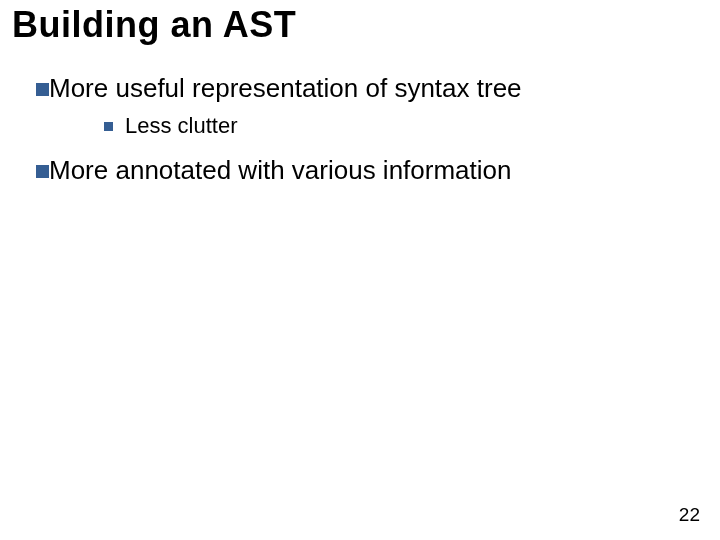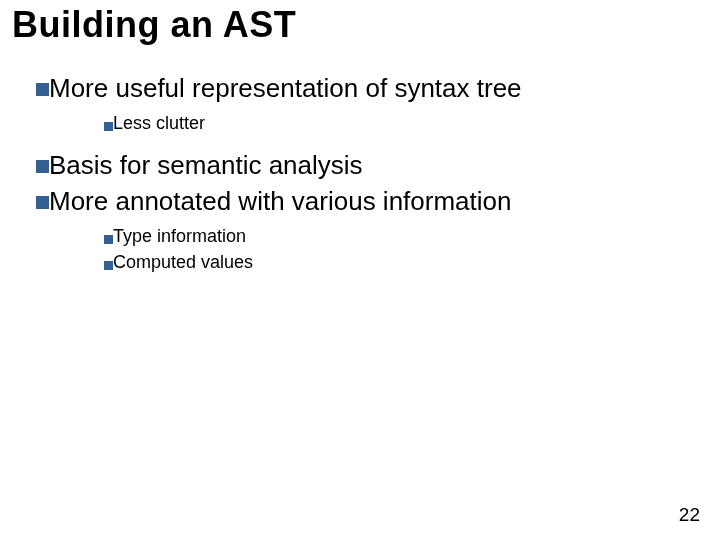--- a/index.html
+++ b/index.html
@@ -47,24 +47,25 @@
     background: #355e93;
     margin-top: 11px;
   }
   .lvl1 .text {
     flex: 1 1 auto;
   }
   .sub {
     margin: 6px 0 14px 68px;
   }
   .lvl2 {
-    font-size: 18px;
+    font-size: 22px;
     line-height: 1.35;
     display: flex;
     align-items: flex-start;
+    gap: 12px;
     margin-bottom: 2px;
   }
   .lvl2 .bullet {
     flex: 0 0 auto;
     width: 9px;
     height: 9px;
     background: #355e93;
     margin-top: 11px;
   }
   .lvl2 .text {
@@ -91,37 +92,23 @@
       <span class="bullet"></span>
       <span class="text">More useful representation of syntax tree</span>
     </div>
     <div class="sub">
       <div class="lvl2">
         <span class="bullet"></span>
         <span class="text">Less clutter</span>
       </div>
     </div>
 
-    <div class="lvl1">
-      <span class="bullet"></span>
-      <span class="text">Basis for semantic analysis</span>
-    </div>
 
     <div class="lvl1">
       <span class="bullet"></span>
       <span class="text">More annotated with various information</span>
-    </div>
-    <div class="sub">
-      <div class="lvl2">
-        <span class="bullet"></span>
-        <span class="text">Type information</span>
-      </div>
-      <div class="lvl2">
-        <span class="bullet"></span>
-        <span class="text">Computed values</span>
-      </div>
     </div>
 
   </div>
 
   <div class="pagenum">22</div>
 
 </div>
 
 </body></html>

